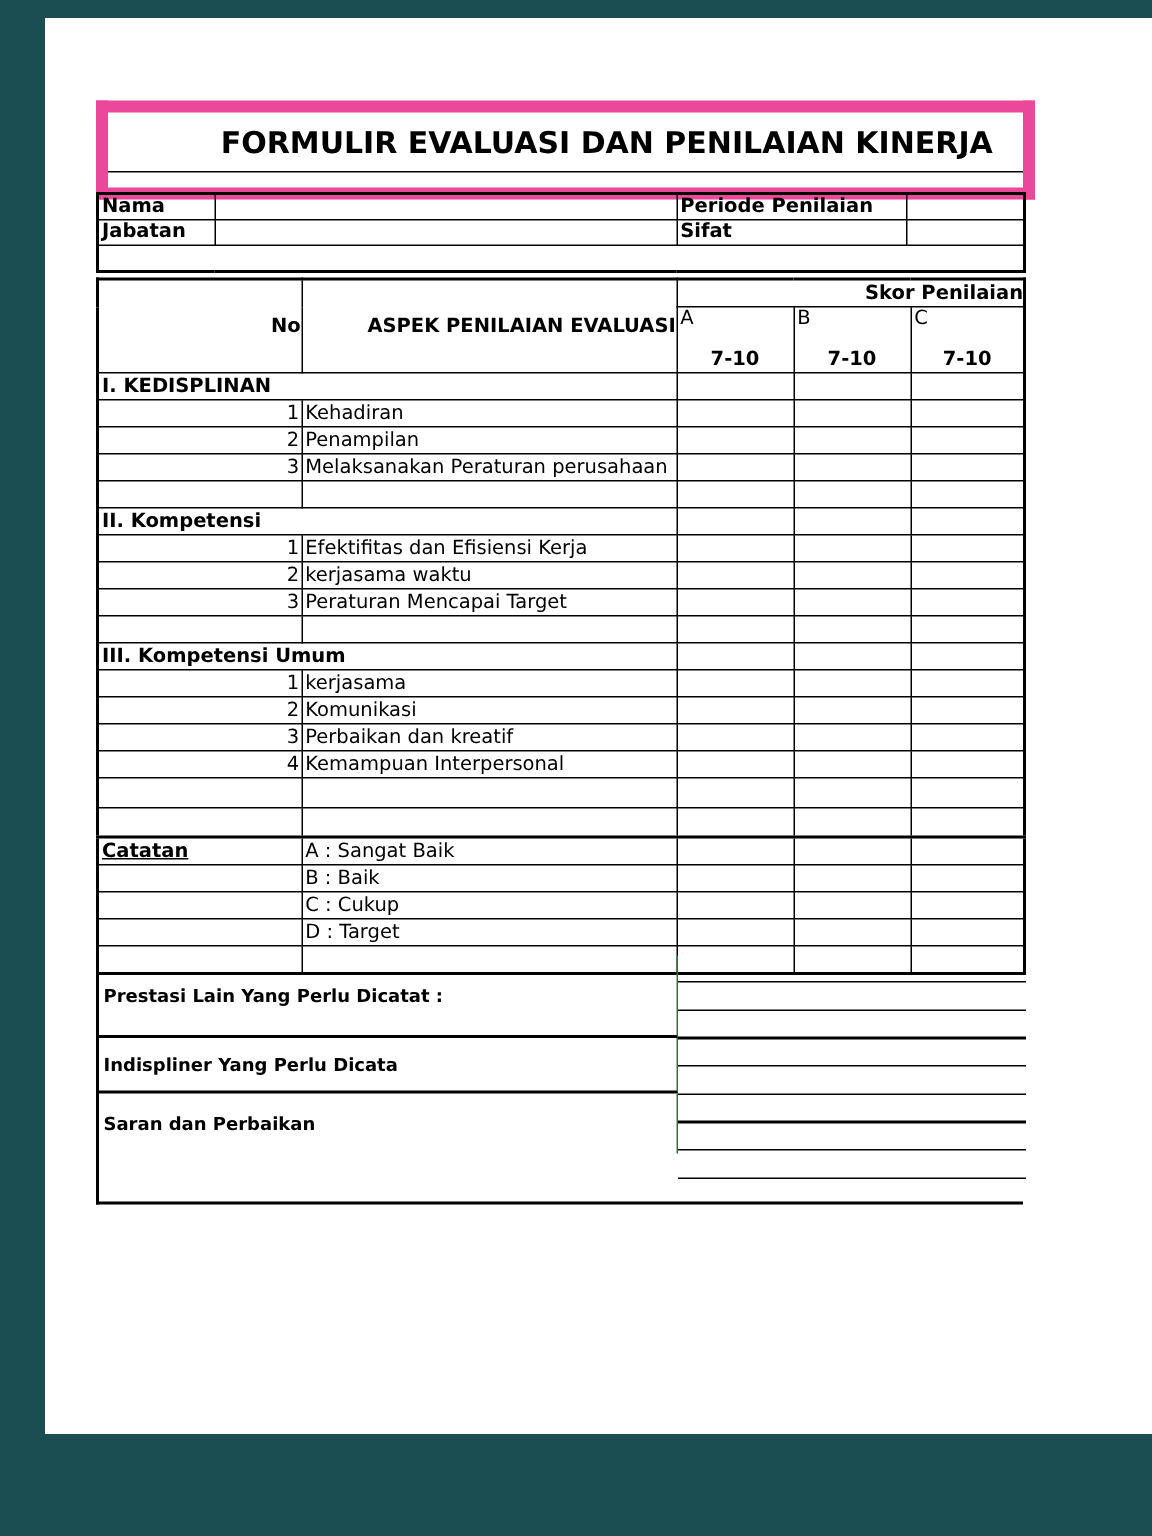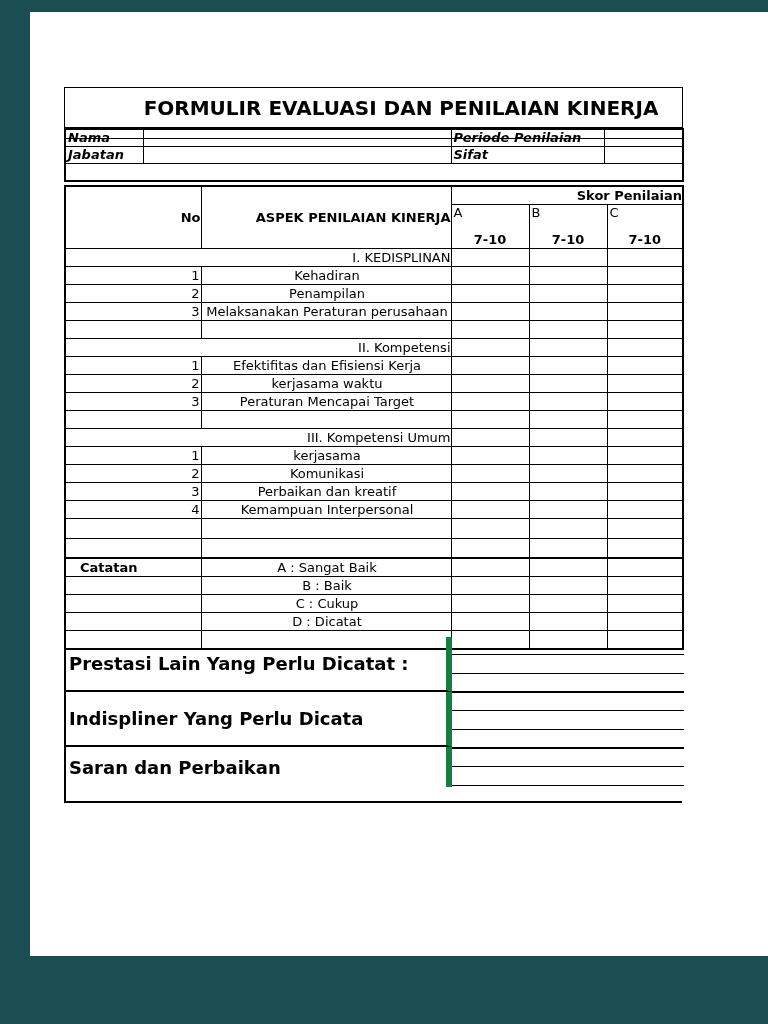--- a/index.html
+++ b/index.html
@@ -12,59 +12,59 @@
   .page {
     position:absolute; left:30px; top:12px;
     width:738px; height:944px; background:#ffffff;
   }
   .abs { position:absolute; }
   table { border-collapse:collapse; table-layout:fixed; }
   td { padding:0; overflow:hidden; white-space:nowrap; vertical-align:middle;
        font-size:13px; line-height:16px; }
 
   
-  .title-table { left:34px; top:55px; width:618px; border:1px solid #ec4899;margin-top:20px; }
+  .title-table { left:34px; top:55px; width:618px; border:8px solid #ec4899; }
   .title-table td { border:1px solid #000; }
   .title-cell { height:39px; text-align:center; font-weight:bold; font-size:20px; padding-left:55px; }
   .title-spacer { height:10px; }
 
   
   .info-table { left:34px; top:116px; width:618px; border:2px solid #000; }
   .info-table td { border:1px solid #000; height:16px; }
-  .lbl { font-weight:bold; padding-left:2px;font-style:italic; }
+  .lbl { font-weight:bold; padding-left:2px; }
   .info-band { height:15px; }
 
   
   .main-table { left:34px; top:173px; width:618px; border:2px solid #000; }
   .main-table td { border:1px solid #000; }
   .hdr-no, .hdr-aspect { text-align:right; font-weight:bold; }
   .hdr-skor { height:17px; text-align:right; font-weight:bold; }
   .hdr-col { height:34px; vertical-align:top; }
   .hdr-col .letter { padding-left:2px; font-weight:normal; height:15px; }
   .hdr-col .range  { text-align:center; font-weight:bold;margin-top:12px; }
   .row18 td { height:17px; }
   .row20 td { height:19px; }
   .row19 td { height:18px; }
-  .section-cell { font-weight:normal; padding-left:2px;text-align:right; }
+  .section-cell { font-weight:bold; padding-left:2px; }
   .no-cell { text-align:right; padding-right:1px; }
-  .aspect-cell { padding-left:2px;text-align:center; }
+  .aspect-cell { padding-left:2px; }
   .cat-top td { border-top:2px solid #000; }
-  .cat-label { font-weight:bold; padding-left:14px; }
+  .cat-label { font-weight:bold; padding-left:2px;text-decoration:underline; }
 
   
   .bottom {
     left:34px; top:625px; width:618px; height:166px;
     border-left:2px solid #000; border-bottom:2px solid #000;
     box-sizing:border-box;
   }
   .left-col { position:absolute; left:0; top:0; width:386px; height:166px; }
-  .left-box { box-sizing:border-box; border-right:6px solid #15803d; border-bottom:2px solid #000;
-              display:flex; align-items:center; font-weight:bold; font-size:18px; padding-left:3px; }
+  .left-box { box-sizing:border-box; border-right:1px solid #15803d; border-bottom:2px solid #000;
+              display:flex; align-items:center; font-weight:bold; font-size:12px; padding-left:3px; }
   .left-box.b1 { height:55px; }
-  .left-box.b2 { height:55px; }
+  .left-box.b2 { height:37px; }
   .left-box.b3 { height:40px; border-bottom:none; }
   .right-col { position:absolute; left:386px; top:0; width:232px; height:166px;
                display:flex; flex-direction:column; }
   .wline { flex:1; border-bottom:1px solid #000; box-sizing:border-box; }
   .wline.thick { border-bottom:2px solid #000; }
   .wline.last { border-bottom:none; }
 </style>
 </head>
 <body>
 
@@ -114,21 +114,21 @@
     <colgroup>
       <col style="width:136px">
         <col style="width:250px">
         <col style="width:78px">
         <col style="width:78px">
         <col style="width:76px">
     </colgroup>
     <tbody>
         <tr>
       <td class="hdr-no" rowspan="2">No</td>
-      <td class="hdr-aspect" rowspan="2">ASPEK PENILAIAN KINERJA</td>
+      <td class="hdr-aspect" rowspan="2">ASPEK PENILAIAN EVALUASI</td>
       <td class="hdr-skor" colspan="3">Skor Penilaian</td>
     </tr>
     <tr>
       <td class="hdr-col">
         <div class="letter">A</div>
         <div class="range">7-10</div>
       </td>
       <td class="hdr-col">
         <div class="letter">B</div>
         <div class="range">7-10</div>
@@ -274,21 +274,21 @@
     </tr>
     <tr class="row18">
       <td></td>
       <td class="aspect-cell">C : Cukup</td>
       <td></td>
           <td></td>
           <td></td>
     </tr>
     <tr class="row18">
       <td></td>
-      <td class="aspect-cell">D : Dicatat</td>
+      <td class="aspect-cell">D : Target</td>
       <td></td>
           <td></td>
           <td></td>
     </tr>
     <tr class="row18">
       <td></td>
           <td></td>
       <td></td>
           <td></td>
           <td></td>

